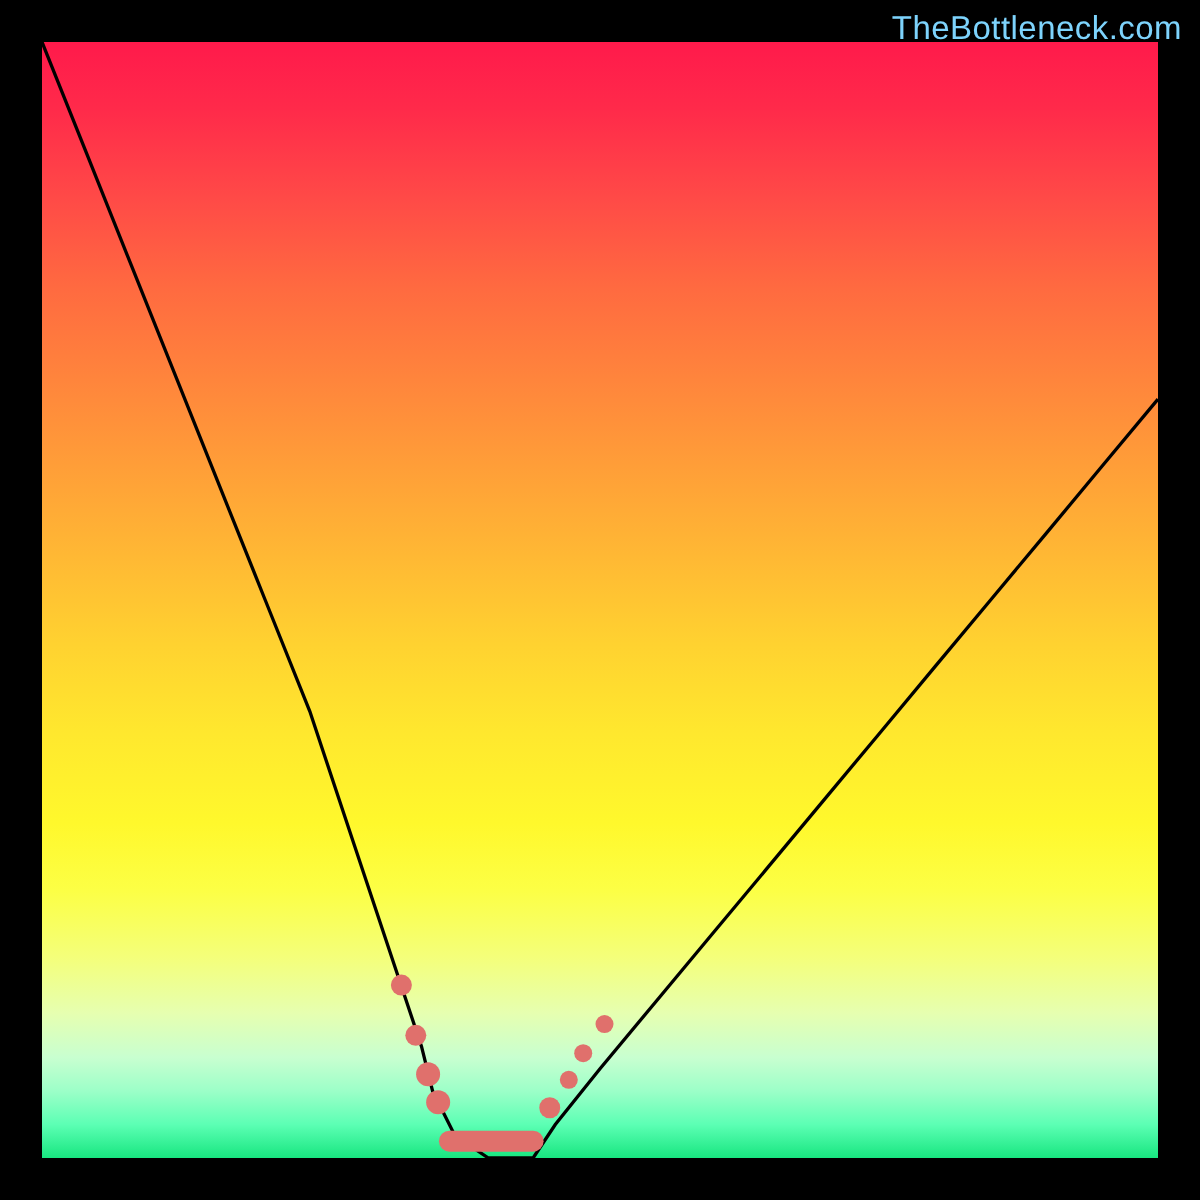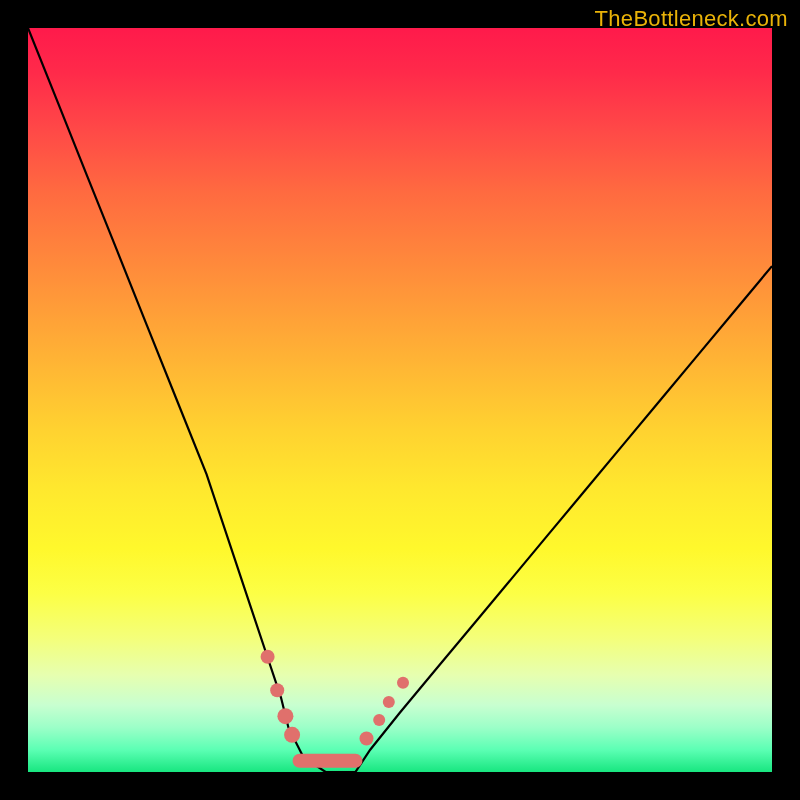--- a/index.html
+++ b/index.html
@@ -42,21 +42,21 @@
       #c8ffd0 91%,
       #9cffc8 94%,
       #5cffb4 97%,
       #18e680 100%
     );
   }
   .watermark {
     position: absolute;
     top: 6px;
     right: 12px;
-    color: #eab308;
+    color: #7dd3fc;
     font-size: 22px;
     font-weight: 500;
     letter-spacing: 0.3px;
     user-select: none;
   }
   svg.curve {
     position: absolute;
     left: 0;
     top: 0;
     width: 744px;

